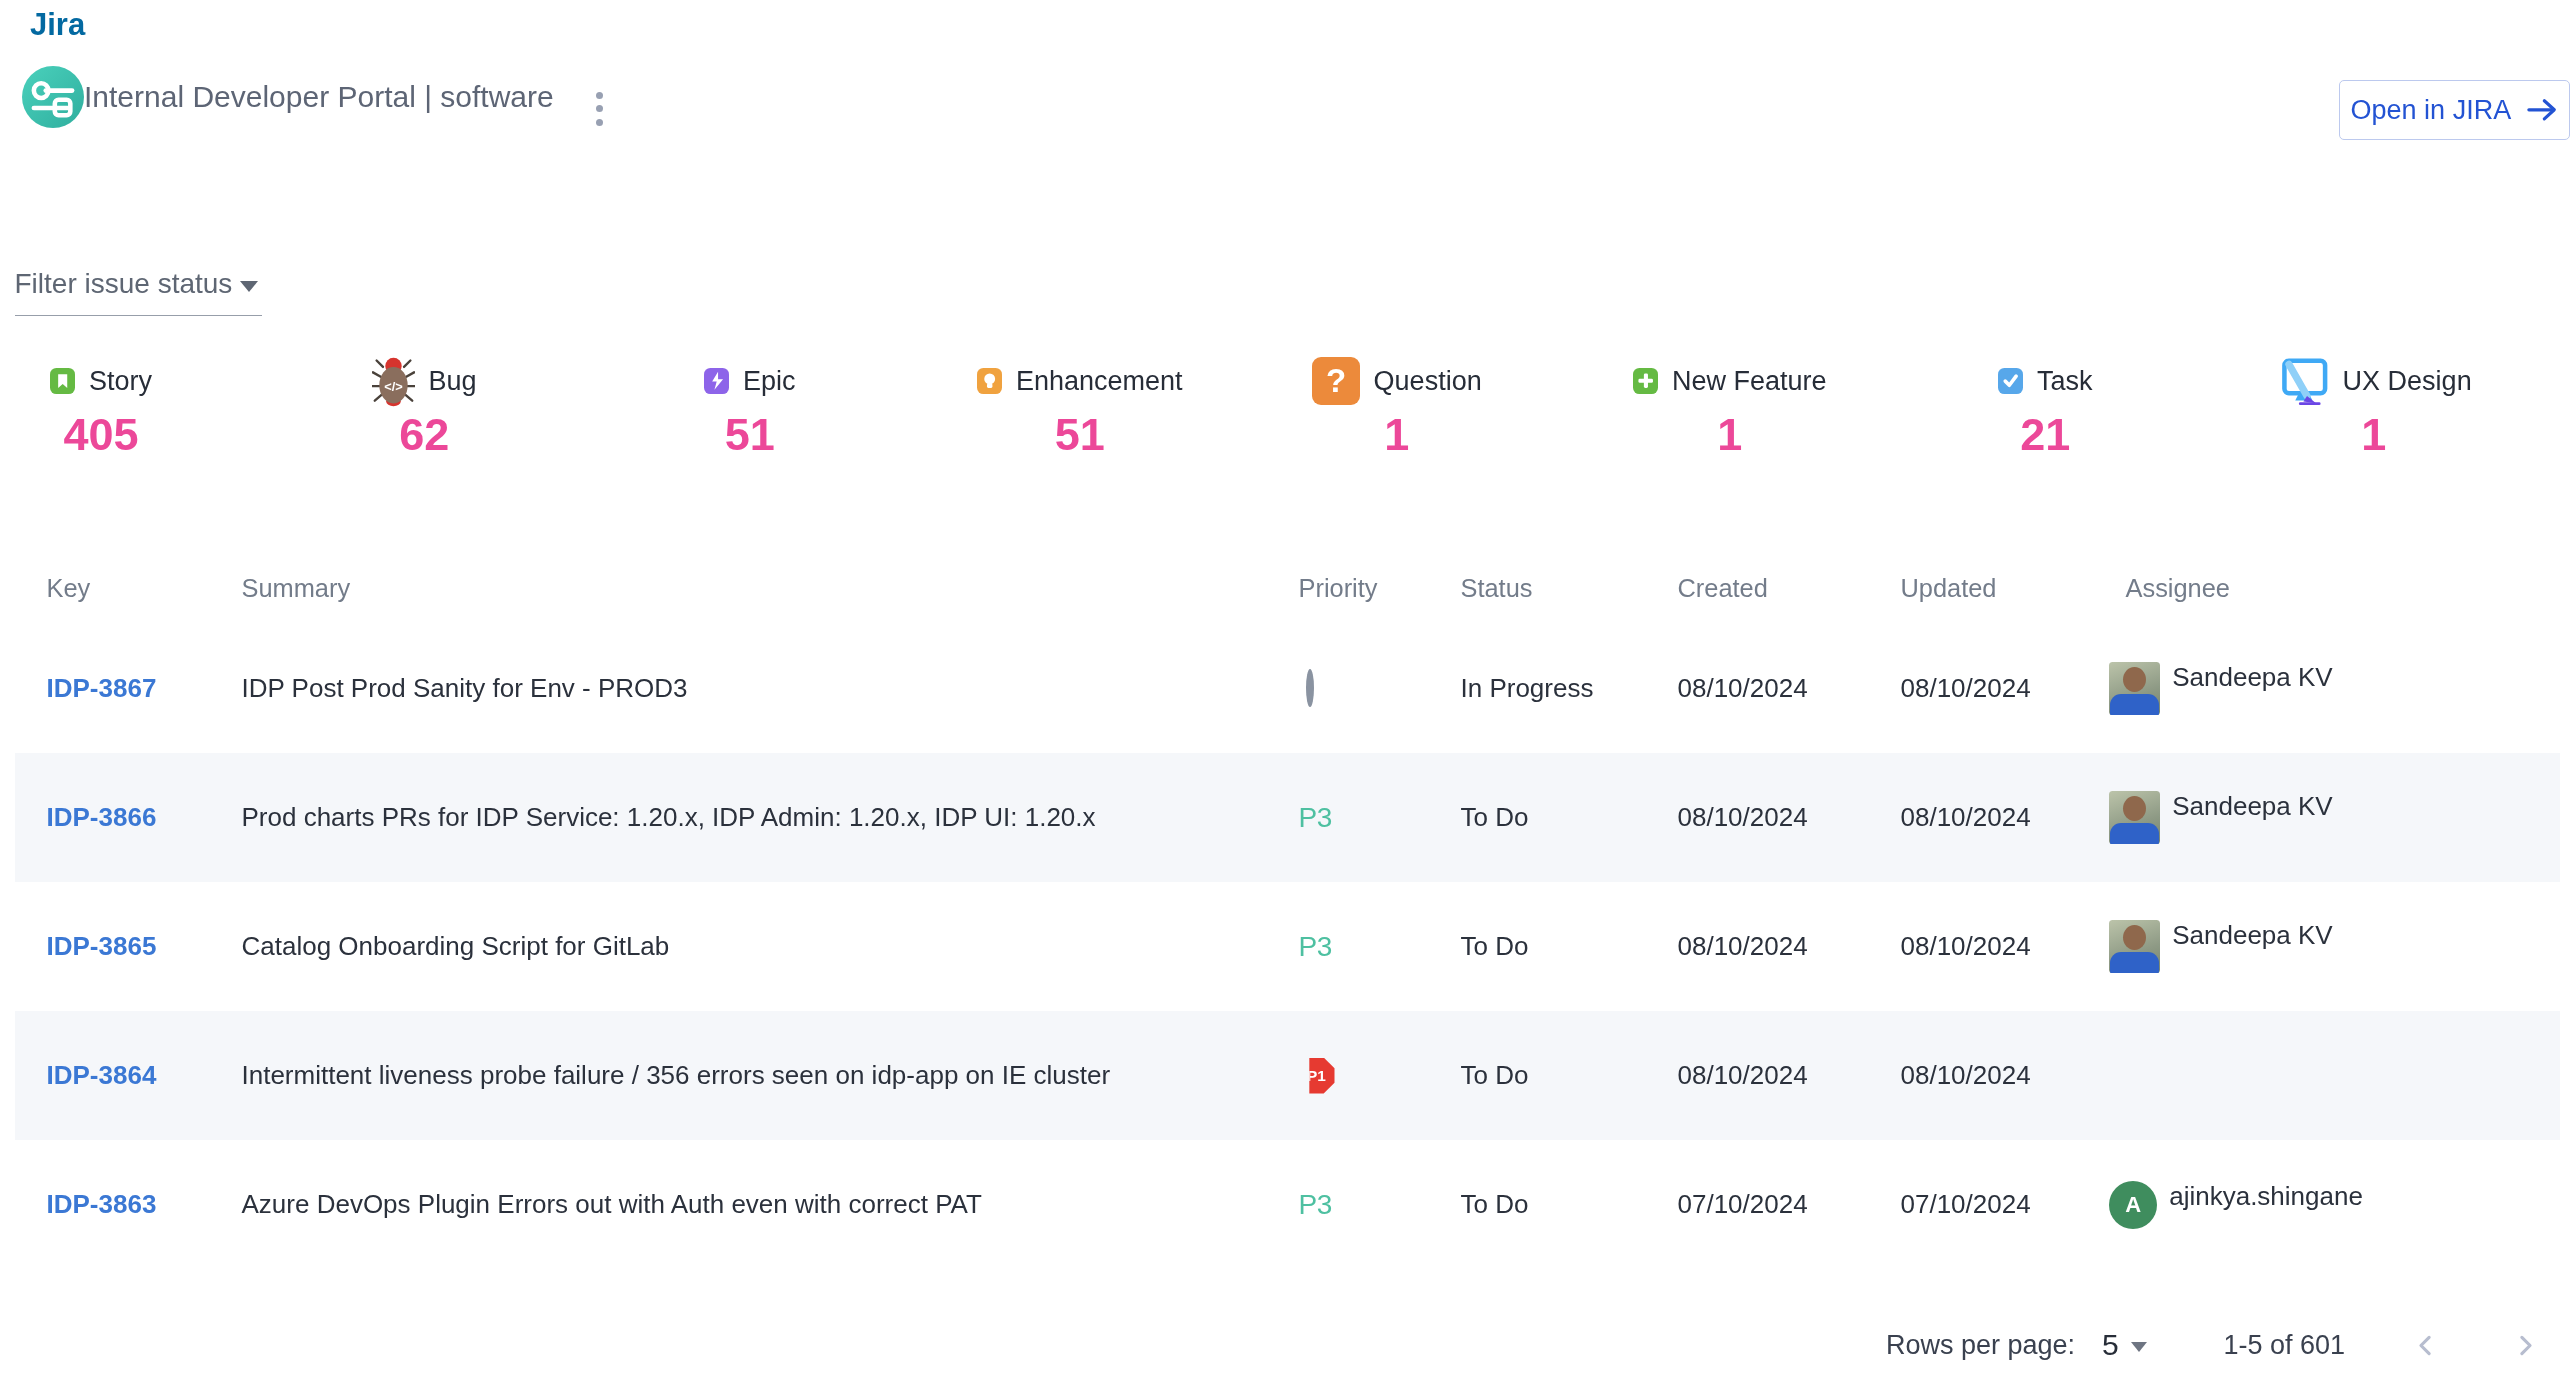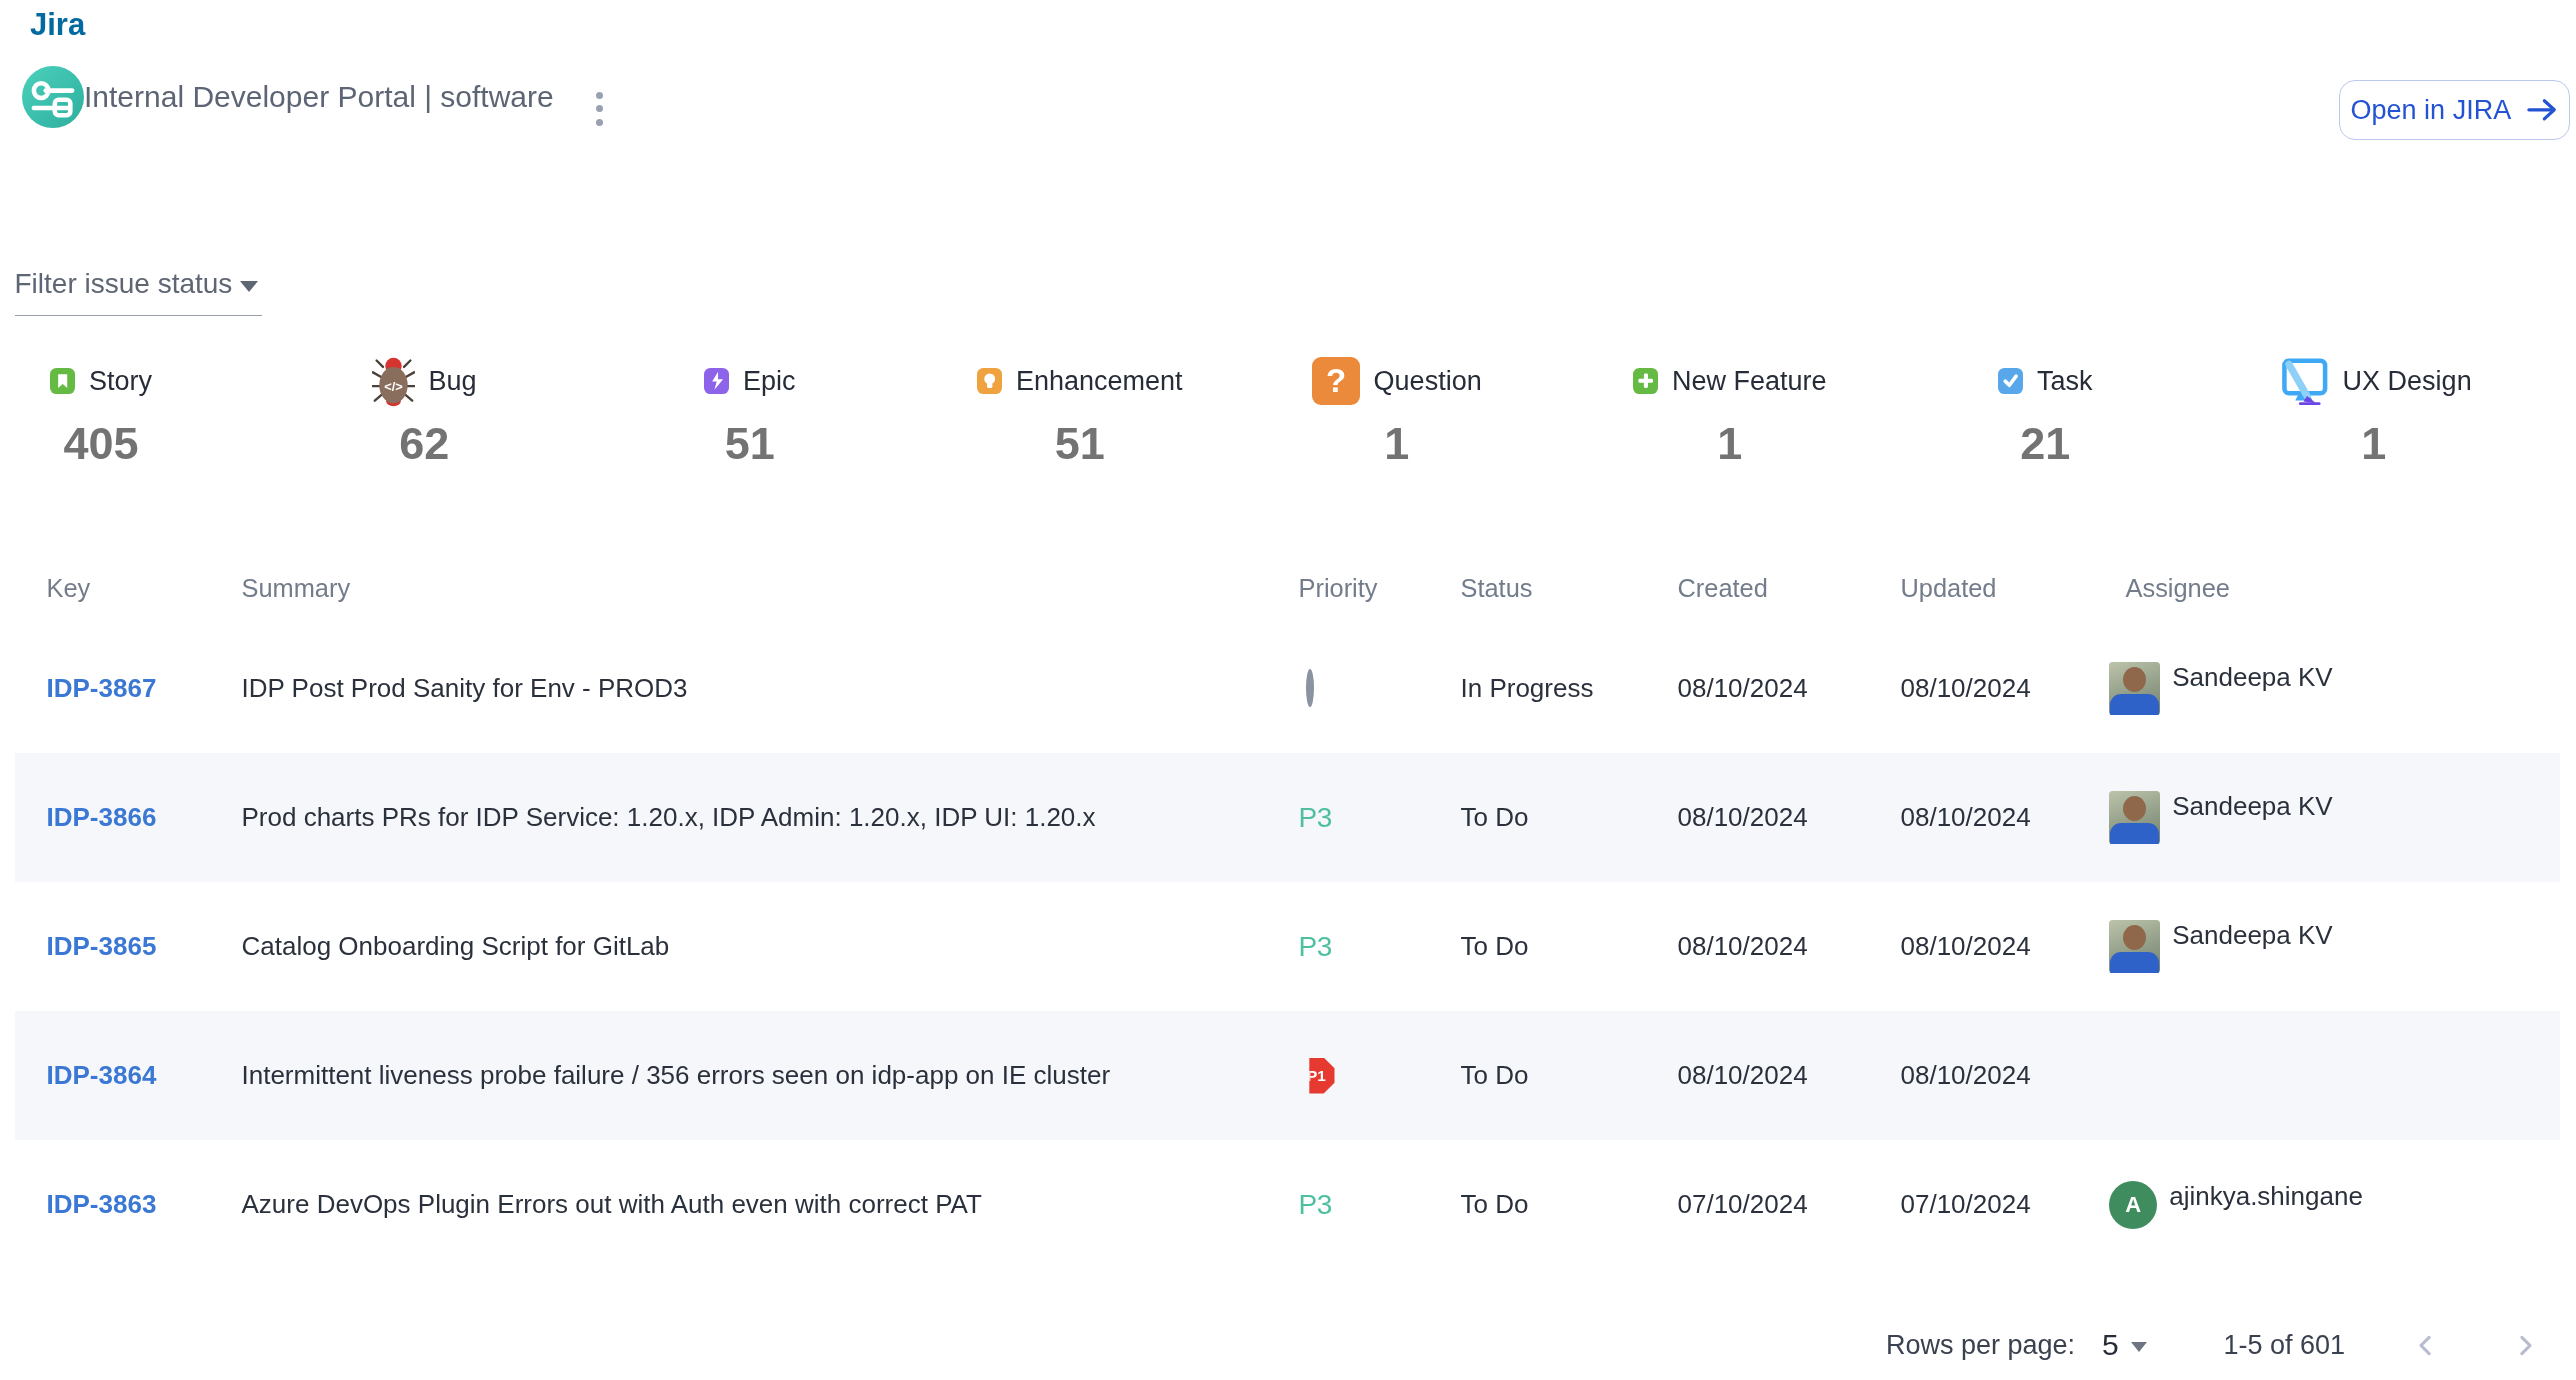--- a/index.html
+++ b/index.html
@@ -7,35 +7,35 @@
     font-family: "Liberation Sans", sans-serif; color: #2b313c; position: relative; overflow: hidden; }
 
   
   .page-title { position: absolute; left: 30px; top: 7.3px; font-size: 31px; font-weight: 700; color: #0369a1; }
   .entity-row { position: absolute; left: 22px; top: 66px; display: flex; align-items: center; }
   .logo { width: 62px; height: 62px; border-radius: 50%; background: linear-gradient(135deg,#4ad1bc,#2fae9e); flex: 0 0 auto; }
   .entity-name { font-size: 30px; color: #5d6575; }
   .dots-menu { margin-left: 42px; margin-top: 23.6px; display: flex; flex-direction: column; gap: 6.3px; cursor: pointer; }
   .dots-menu i { width: 7.3px; height: 7.3px; border-radius: 50%; background: #98a0b2; }
   .open-btn { position: absolute; left: 2339px; top: 80px; width: 231px; height: 60px; background: #fff;
-    border: 1.8px solid #bcc9ee; border-radius: 16px; display: flex; align-items: center; justify-content: center;
+    border: 1.8px solid #bcc9ee; border-radius: 5px; display: flex; align-items: center; justify-content: center;
     gap: 16.3px; font-size: 27px; font-weight: 500; color: #2353d3; cursor: pointer; }
 
   
   .filter { position: absolute; left: 14.5px; top: 268px; width: 247px; padding-bottom: 14.5px;
     border-bottom: 0.9px solid #979eaa; display: flex; align-items: center; font-size: 28px; color: #5e6673; cursor: pointer; }
   .caret-down { width: 0; height: 0; border-left: 9px solid transparent; border-right: 9px solid transparent;
     border-top: 11px solid #5e6673; margin-left: 7.3px; margin-top: 5.4px; }
 
   
   .counters { position: absolute; left: 0; top: 352px; right: 0; height: 145px; }
   .counter { position: absolute; display: inline-flex; flex-direction: column; align-items: center; text-align: center; }
   .counter-head { display: flex; align-items: center; gap: 13.6px; height: 58px; }
   .counter-label { font-size: 27px; font-weight: 500; color: #272d38; white-space: nowrap; }
-  .counter-num { font-size: 45px; font-weight: 700; color: #737373; margin-top: 9px; line-height: 1.1; }
+  .counter-num { font-size: 45px; font-weight: 700; color: #ec4899; line-height: 1.1; }
   .itype { display: inline-flex; align-items: center; justify-content: center; }
   .itype.small { width: 25.4px; height: 25.4px; border-radius: 6.3px; }
   .q-icon { width: 48px; height: 48px; border-radius: 9px; background: #ec8a3b; color: #fff;
     font-size: 33px; font-weight: 700; display: flex; align-items: center; justify-content: center; }
 
   
   .table { position: absolute; left: 14.5px; top: 553px; right: 16.3px; }
   .thead, .trow { display: grid; grid-template-columns: 195px 1057px 162px 217px 223px 225px auto;
     align-items: center; padding-left: 32px; }
   .thead { height: 71px; font-size: 25.4px; color: #737c8a; }

